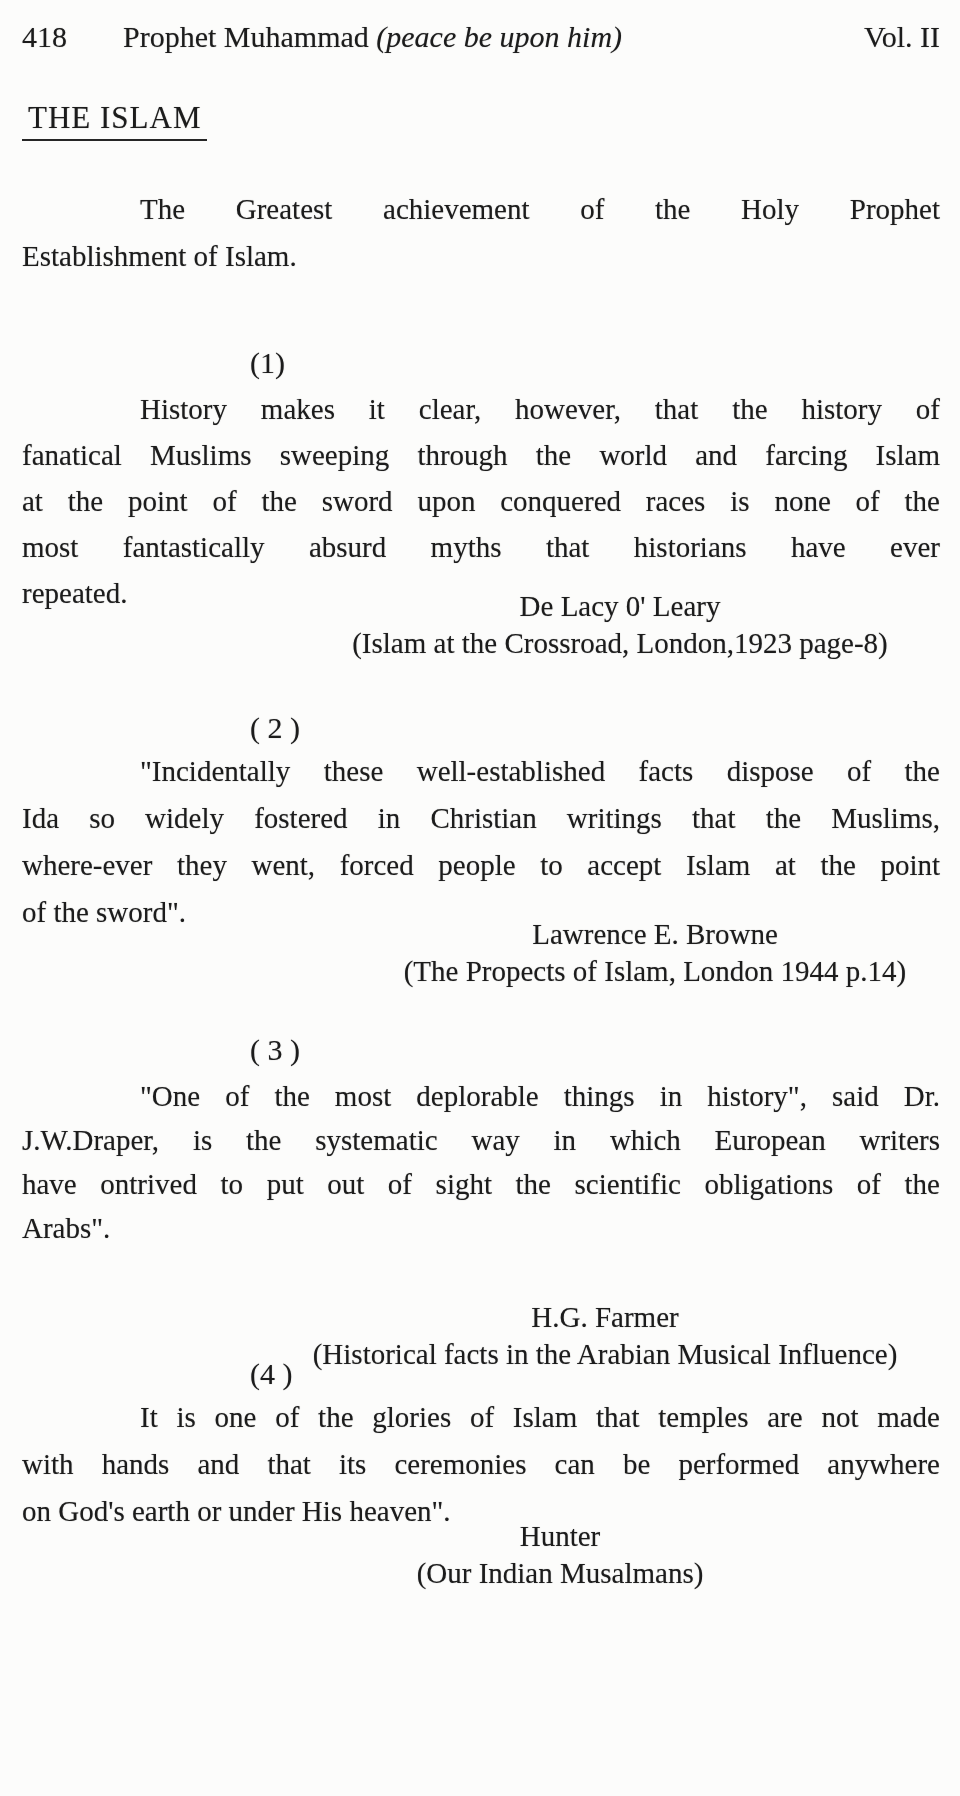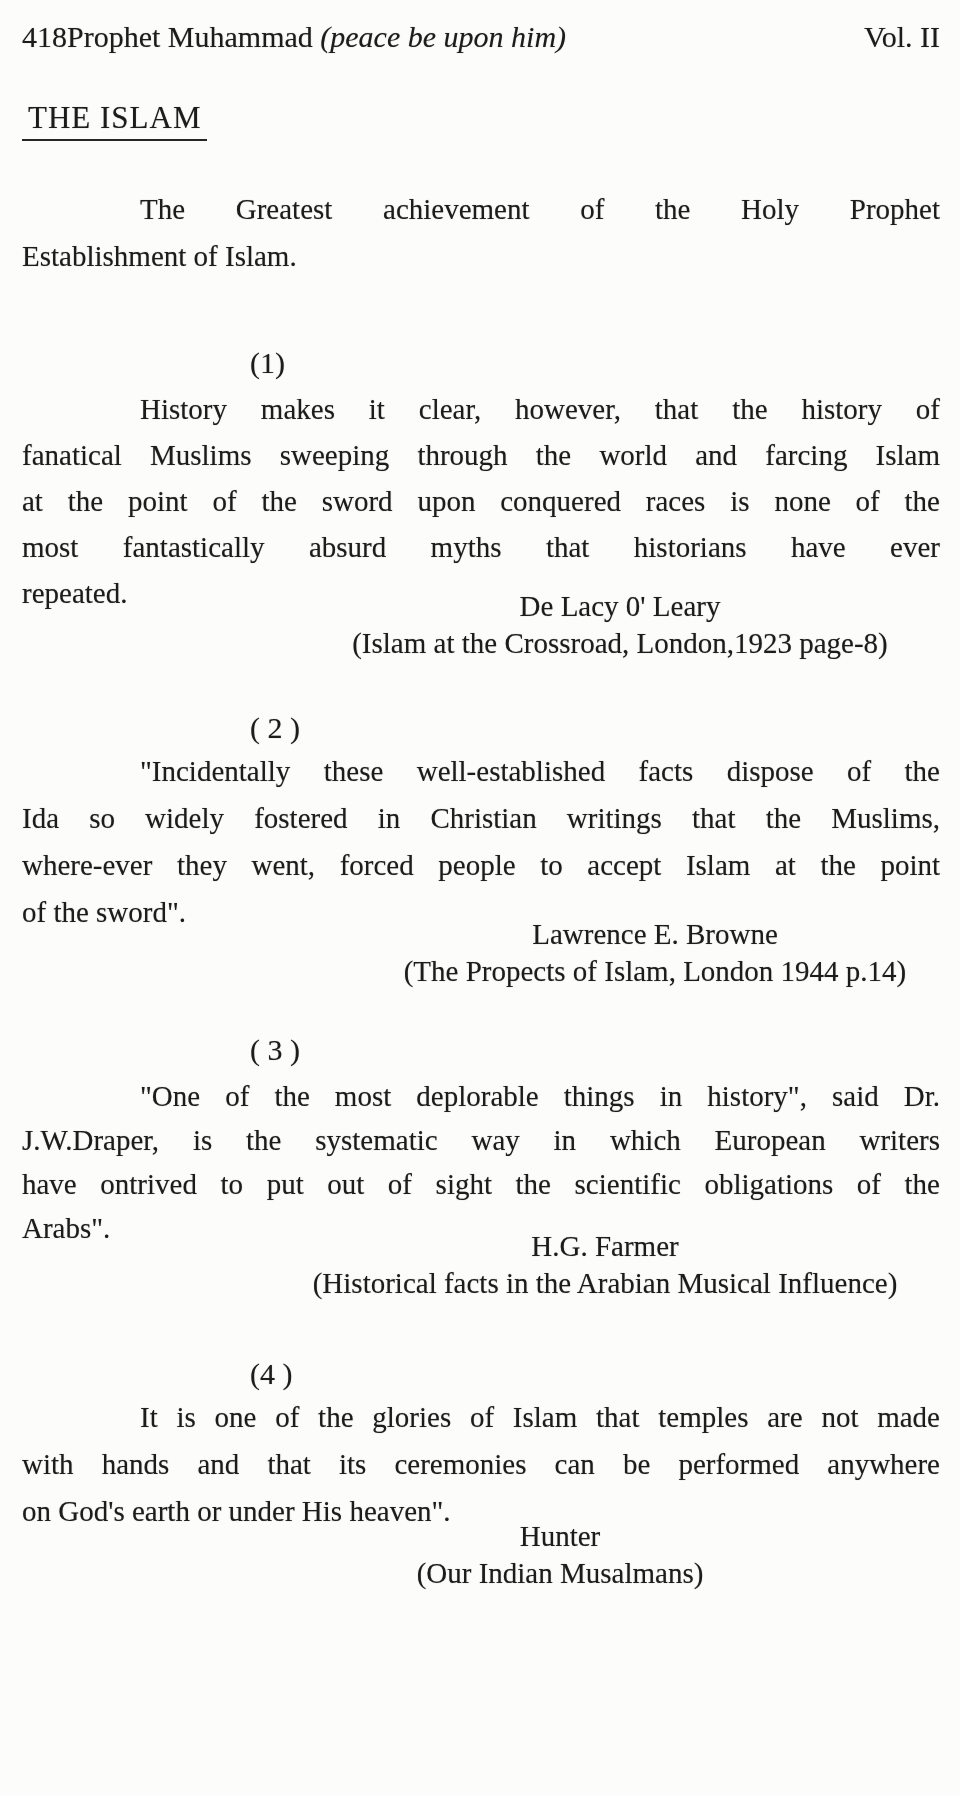--- a/index.html
+++ b/index.html
@@ -10,21 +10,21 @@
     background: #fcfcfb;
     color: #1c1c1c;
     font-family: "Liberation Serif", "DejaVu Serif", serif;
     text-shadow: 0 0 1px rgba(40,40,40,0.45);
     overflow: hidden;
   }
   .abs { position: absolute; left: 22px; right: 20px; }
 
   
   .head-row { display: flex; align-items: flex-start; font-size: 30px; line-height: 34px; }
-  .running-title { }
+  .running-title { margin-left: 56px; }
   .vol { margin-left: auto; }
 
   
   .center { }
   .heading {
     display: inline-block;
     font-size: 31px;
     letter-spacing: 1px;
     border-bottom: 2px solid #262626;
     padding: 0 6px 3px 6px;
@@ -87,21 +87,21 @@
     <div>(The Propects of Islam, London 1944 p.14)</div>
   </div>
 
   <div class="marker" style="top:1032px">( 3 )</div>
   <div class="abs para" style="top:1074px; line-height:44px">
     <div class="line j indent">"One of the most deplorable things in history", said Dr.</div>
     <div class="line j">J.W.Draper, is the systematic way in which European writers</div>
     <div class="line j">have ontrived to put out of sight the scientific obligations of the</div>
     <div class="line">Arabs".</div>
   </div>
-  <div class="attr" style="top:1228px; left:280px; right:30px">
+  <div class="attr" style="top:1299px; left:280px; right:30px">
     <div>H.G. Farmer</div>
     <div>(Historical facts in the Arabian Musical Influence)</div>
   </div>
 
   <div class="marker" style="top:1356px">(4 )</div>
   <div class="abs para" style="top:1394px">
     <div class="line j indent">It is one of the glories of Islam that temples are not made</div>
     <div class="line j">with hands and that its ceremonies can be performed anywhere</div>
     <div class="line">on God's earth or under His heaven".</div>
   </div>

